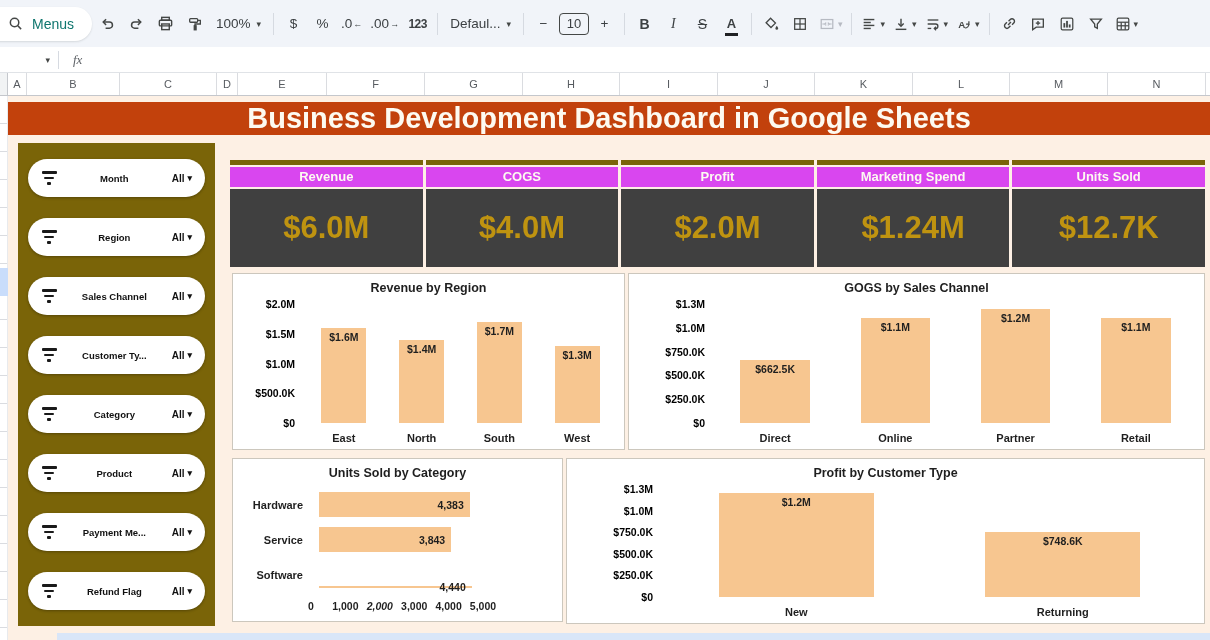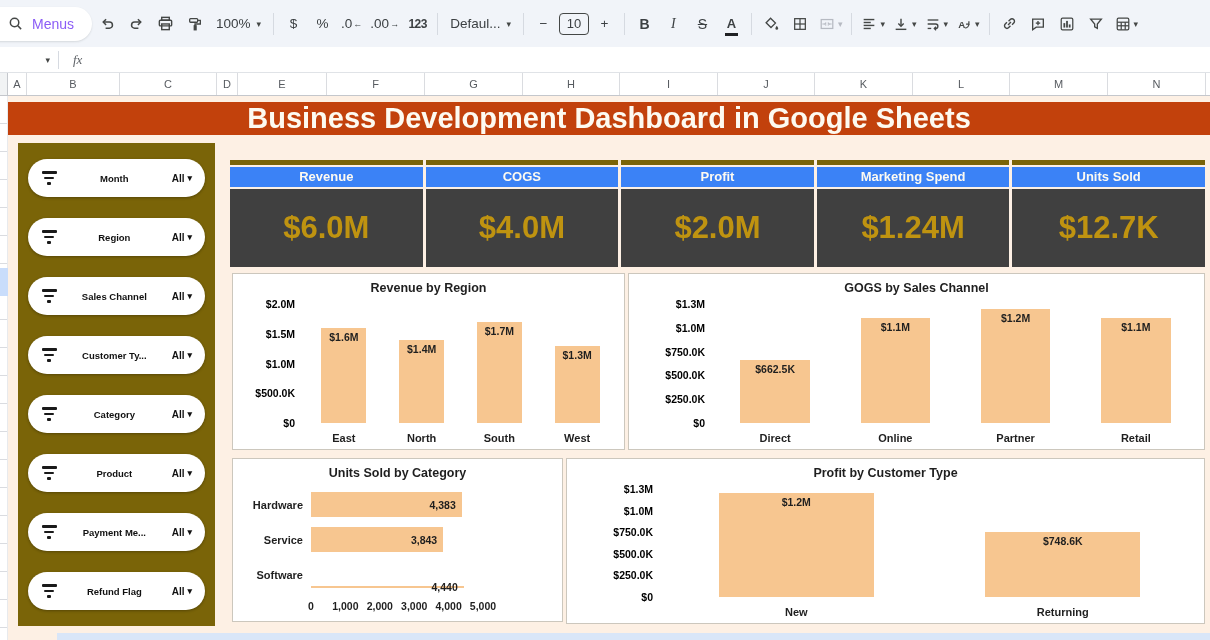--- a/index.html
+++ b/index.html
@@ -4,21 +4,21 @@
 <style>
   * { margin:0; padding:0; box-sizing:border-box; }
   html,body { width:1210px; height:640px; overflow:hidden; background:#fdf0e4;
     font-family:"Liberation Sans", sans-serif; }
 
   
   .toolbar { position:absolute; left:0; top:0; width:1210px; height:47px;
     background:#f1f4f9; display:flex; align-items:center; gap:2px; padding-right:6px; }
   .menus-pill { margin-left:-28px; height:34px; border-radius:17px; background:#fff;
     display:flex; align-items:center; gap:9px; padding:0 18px 0 36px; box-shadow:0 1px 2px rgba(60,64,67,.15); }
-  .menus-pill span { font-size:14px; color:#8b5cf6; }
+  .menus-pill span { font-size:14px; color:#0f766e; }
   .tbtn { min-width:27px; height:28px; display:flex; align-items:center; justify-content:center;
     border-radius:4px; color:#3c4043; font-size:14px; gap:1px; padding:0 3px; }
   .tbtn svg { display:block; }
   .dd { font-size:9px; color:#444746; margin-left:2px; }
   .dd-gray { color:#b6bac2; }
   .sep { width:1px; height:22px; background:#d6dae1; margin:0 4px; }
   .tb-txt { font-size:13.5px; color:#3c4043; }
   .tb-bold { font-weight:bold; font-size:14px; }
   .tb-italic { font-style:italic; font-size:14px; font-family:"Liberation Serif",serif; }
   .tb-strike { text-decoration:line-through; font-size:14px; }
@@ -63,21 +63,21 @@
   .flt b { display:block; height:2.5px; background:#1a1a1a; border-radius:1px; }
   .flt b:nth-child(1){ width:15px; } .flt b:nth-child(2){ width:10px; } .flt b:nth-child(3){ width:4px; }
   .pill-label { flex:1; text-align:center; font-size:9.5px; font-weight:bold; color:#111; }
   .pill-value { font-size:10px; font-weight:bold; color:#111; display:flex; align-items:center; gap:3px; }
   .pill-value i { font-style:normal; font-size:9px; }
 
   
   .kpi-row { position:absolute; left:230px; top:64px; width:975px; height:107px; display:flex; gap:3px; }
   .kpi { flex:1; display:flex; flex-direction:column; }
   .kpi-topline { height:5px; background:#7a6408; margin-bottom:2px; }
-  .kpi-head { height:20px; background:#3b82f6; color:#fdfaf1; font-weight:bold; font-size:13px;
+  .kpi-head { height:20px; background:#d946ef; color:#fdfaf1; font-weight:bold; font-size:13px;
     text-align:center; line-height:20px; margin-bottom:2px; }
   .kpi-val { flex:1; background:#404040; color:#bf9310; font-weight:bold; font-size:31px;
     display:flex; align-items:center; justify-content:center; }
 
   
   .chart { position:absolute; background:#fff; border:1px solid #ccc7bd; }
   .chart-title { position:absolute; top:7px; left:0; right:0; text-align:center; font-weight:bold;
     font-size:12.5px; color:#1f1f1f; }
   .chart-vbody { position:absolute; top:30px; bottom:26px; left:0; right:8px; }
   .yaxis { position:absolute; top:0; bottom:0; left:0; }
@@ -86,21 +86,21 @@
   .plot { position:absolute; top:0; bottom:0; right:0; display:flex; align-items:flex-end; }
   .vslot { flex:1; height:100%; display:flex; align-items:flex-end; justify-content:center; }
   .vbar { width:58%; background:#f7c690; position:relative; }
   .vlabel { position:absolute; top:3px; left:-20px; right:-20px; text-align:center; font-size:10.5px;
     font-weight:bold; color:#1f1f1f; white-space:nowrap; }
   .xlabels { position:absolute; bottom:5px; right:8px; display:flex; }
   .xcat { flex:1; text-align:center; font-size:11px; font-weight:bold; color:#1f1f1f; }
   .hrows { position:absolute; top:28px; bottom:28px; left:8px; right:8px; display:flex;
     flex-direction:column; justify-content:space-around; }
   .hrow { display:flex; align-items:center; }
-  .hcat { text-align:right; padding-right:8px; font-size:11px; font-weight:bold; color:#1f1f1f; }
+  .hcat { text-align:right; padding-right:16px; font-size:11px; font-weight:bold; color:#1f1f1f; }
   .harea { position:relative; height:25px; }
   .hbar { position:absolute; left:0; top:0; bottom:0; background:#f7c690; }
   .hlabel { position:absolute; right:6px; top:50%; transform:translateY(-50%); font-size:10.5px;
     font-weight:bold; color:#1f1f1f; }
   .xticks { position:absolute; bottom:8px; height:13px; }
   .xtick { position:absolute; transform:translateX(-50%); font-size:10.5px; font-weight:bold; color:#1f1f1f; }
 </style>
 </head>
 <body>
 
@@ -529,21 +529,21 @@
           <div class="harea" style="width: 172px;">
             <div class="hbar" style="width: 88.8%; margin-top: 23px;">
               <span class="hlabel">4,440</span>
             </div>
           </div>
         </div>
       </div>
       <div class="xticks" style="left: 78px; width: 172px;">
         <span class="xtick" style="left: 0%;">0</span>
         <span class="xtick" style="left: 20%;">1,000</span>
-        <span class="xtick" style="left: 40%;">2,000</span>
+        <span class="xtick" style="left: 40%; font-style: italic;">2,000</span>
         <span class="xtick" style="left: 60%;">3,000</span>
         <span class="xtick" style="left: 80%;">4,000</span>
         <span class="xtick" style="left: 100%;">5,000</span>
       </div>
     </div>
     <div class="chart" style="left: 566px; top: 362px; width: 639px; height: 166px;">
       <div class="chart-title">Profit by Customer Type</div>
       <div class="chart-vbody">
         <div class="yaxis" style="width: 92px;">
           <span class="ytick" style="top: 0%;">$1.3M</span>

